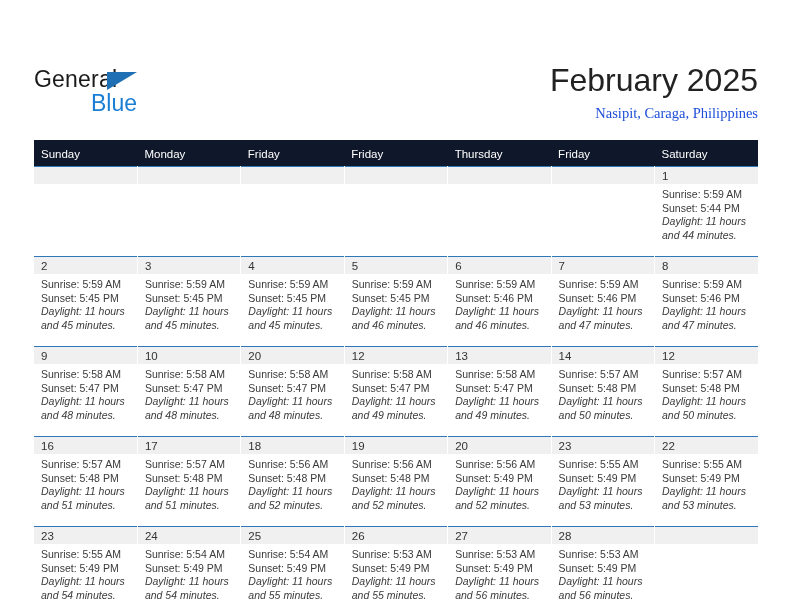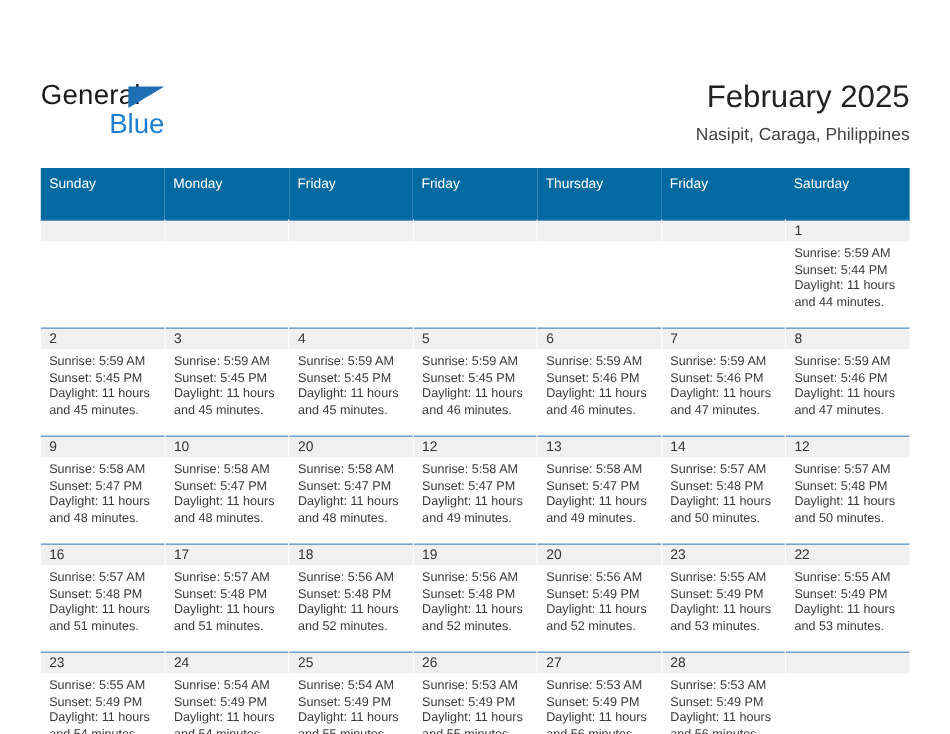--- a/index.html
+++ b/index.html
@@ -63,49 +63,50 @@
     color: #1a7fd4;
     font-family: "Liberation Sans", sans-serif;
   }
   .title-block {
     position: absolute;
     right: 0;
     top: 0;
     text-align: right;
   }
   .month-title {
-    font-size: 26px;
+    font-size: 32px;
     color: #222222;
     line-height: 32px;
     white-space: nowrap;
   }
   .location {
     font-size: 14.5px;
-    color: #404040;
+    color: #1d4ed8;
     line-height: 22px;
     margin-top: 6px;
     white-space: nowrap;
+    font-family: Liberation Serif, serif;
   }
 
   
   .calendar {
     position: absolute;
     left: 34px;
     top: 106px;
     width: 724px;
     border-collapse: collapse;
     table-layout: fixed;
   }
   .calendar th {
-    background: #0369a1;
+    background: #0f172a;
     color: #ffffff;
     font-size: 11.5px;
     font-weight: normal;
     text-align: left;
-    padding: 5px 0 21px 7px;
+    padding: 5px 0 4px 7px;
     height: 17px;
     border: none;
   }
   .calendar td {
     vertical-align: top;
     padding: 0;
     height: 89px;
     border-top: 1px solid #2e77b8;
     border-right: 1px solid #ffffff;
     background: #ffffff;
@@ -134,20 +135,21 @@
     padding: 4px 6px 0 7px;
     font-size: 10.5px;
     line-height: 13.6px;
     color: #3a3a3a;
   }
   .details div {
     white-space: nowrap;
   }
   .details .wrap {
     white-space: normal;
+    font-style: italic;
   }
 </style>
 </head>
 <body>
 
 <div class="page">
 
   <div class="header">
     <div class="logo">
       <span class="logo-general">General</span>

